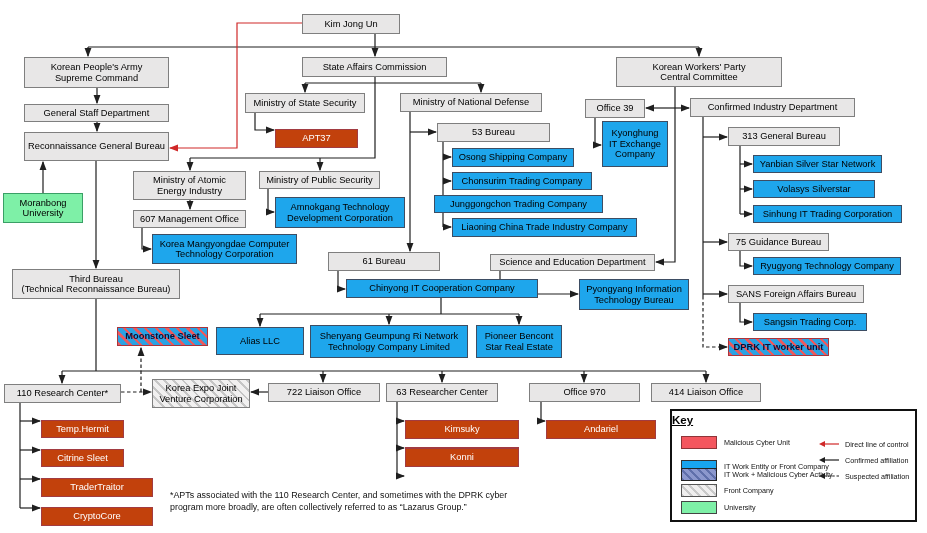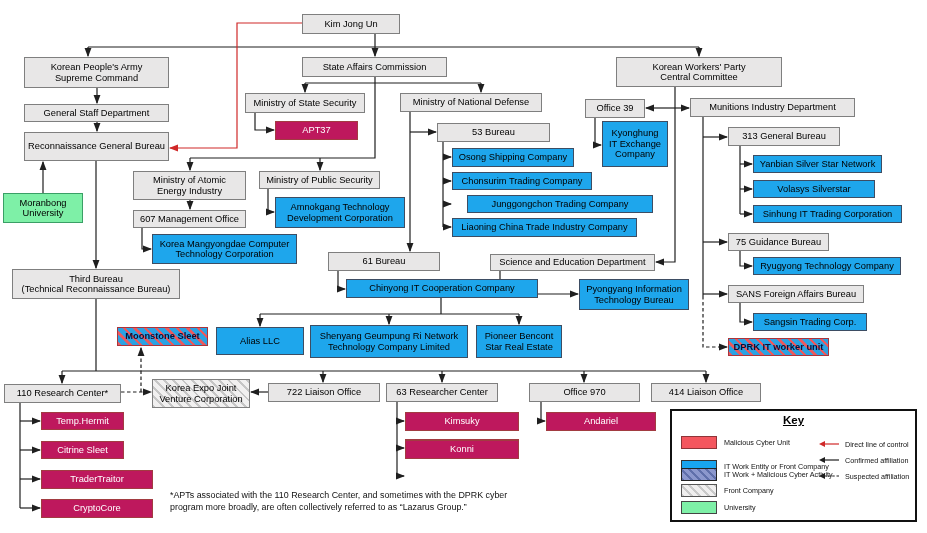--- a/index.html
+++ b/index.html
@@ -8,32 +8,32 @@
   svg.wires{position:absolute;left:0;top:0;z-index:0;}
   .ln{stroke:#1f1f1f;stroke-width:1.2;fill:none;}
   .lnd{stroke:#1f1f1f;stroke-width:1.2;fill:none;stroke-dasharray:3.5 2.5;}
   .lnr{stroke:#d02828;stroke-width:1.2;fill:none;}
   .ar{marker-end:url(#m);}
   .arr{marker-end:url(#mr);}
   .node{position:absolute;z-index:1;display:flex;align-items:center;justify-content:center;
         text-align:center;font-size:9.3px;line-height:1.12;white-space:pre-line;
         box-sizing:border-box;border:1px solid #7f7f7f;background:#e8e7e7;color:#000;
         padding:1px 2px;overflow:hidden;}
-  .t-red{background:#be185d;border:1.2px solid #a23b41;color:#fff;}
+  .t-red{background:#c2410c;border:1.2px solid #a23b41;color:#fff;margin-top:8px;}
   .t-blue{background:#1ea6ec;border:1.2px solid #3d4d63;color:#000;}
   .t-green{background:#7ef0a7;border:1.2px solid #3a9f66;}
   .t-hblue{background:repeating-linear-gradient(45deg,#e85a60 0 2.5px,#2ba2e2 2.5px 7.5px);
            border:1.6px solid #a8343c;color:#0a1038;font-weight:bold;}
   .t-hgray{background:repeating-linear-gradient(45deg,#c6c6c6 0 2px,#f1f0f0 2px 6.5px);
            border:1px solid #7f7f7f;}
   .footnote{position:absolute;z-index:1;left:170px;top:490px;width:392px;font-size:8.9px;
             line-height:1.3;white-space:pre-line;color:#111;}
   .key{position:absolute;z-index:1;left:670px;top:409px;width:247px;height:113px;
        background:#fff;border:2px solid #111;box-sizing:border-box;}
-  .key-title{text-align:center;font-weight:bold;text-decoration:underline;
+  .key-title{font-weight:bold;text-decoration:underline;
              font-size:11.5px;margin-top:3px;}
   .key-row{position:absolute;display:flex;align-items:center;height:14px;}
   .sw{display:inline-block;width:36px;height:13px;border:1px solid #555;
       box-sizing:border-box;margin-right:7px;flex:0 0 auto;}
   .sw-red{background:#f4565e;border-color:#8f3438;}
   .sw-blue{background:#18a5f0;border-color:#333;}
   .sw-hpurple{background:repeating-linear-gradient(45deg,#5f6fab 0 2px,#8b97cd 2px 6px);border-color:#222;}
   .sw-hgray{background:repeating-linear-gradient(45deg,#c9c9c9 0 2px,#f0efef 2px 6px);border-color:#555;}
   .sw-green{background:#7ef0a7;border-color:#444;}
   .key-label{font-size:7.2px;font-weight:normal;color:#111;white-space:nowrap;}
@@ -124,33 +124,33 @@
   <div class="node" style="left:302px;top:14px;width:98px;height:20px">Kim Jong Un</div>
   <div class="node" style="left:24px;top:57px;width:145px;height:31px">Korean People's Army
 Supreme Command</div>
   <div class="node" style="left:302px;top:57px;width:145px;height:20px">State Affairs Commission</div>
   <div class="node" style="left:616px;top:57px;width:166px;height:30px">Korean Workers' Party
 Central Committee</div>
   <div class="node" style="left:24px;top:104px;width:145px;height:18px">General Staff Department</div>
   <div class="node" style="left:245px;top:93px;width:120px;height:20px">Ministry of State Security</div>
   <div class="node" style="left:400px;top:93px;width:142px;height:19px">Ministry of National Defense</div>
   <div class="node" style="left:585px;top:99px;width:60px;height:19px">Office 39</div>
-  <div class="node" style="left:690px;top:98px;width:165px;height:19px">Munitions Industry Department</div>
+  <div class="node" style="left:690px;top:98px;width:165px;height:19px">Confirmed Industry Department</div>
   <div class="node" style="left:24px;top:132px;width:145px;height:29px">Reconnaissance General Bureau</div>
   <div class="node t-red" style="left:275px;top:121px;width:83px;height:19px">APT37</div>
   <div class="node" style="left:437px;top:123px;width:113px;height:19px">53 Bureau</div>
   <div class="node t-blue" style="left:602px;top:121px;width:66px;height:46px">Kyonghung
 IT Exchange
 Company</div>
   <div class="node" style="left:728px;top:127px;width:112px;height:19px">313 General Bureau</div>
   <div class="node t-blue" style="left:452px;top:148px;width:122px;height:19px">Osong Shipping Company</div>
   <div class="node t-blue" style="left:753px;top:155px;width:129px;height:18px">Yanbian Silver Star Network</div>
   <div class="node t-blue" style="left:452px;top:172px;width:140px;height:18px">Chonsurim Trading Company</div>
   <div class="node t-blue" style="left:753px;top:180px;width:122px;height:18px">Volasys Silverstar</div>
-  <div class="node t-blue" style="left:467px;top:195px;width:186px;height:18px">Junggongchon Trading Company</div>
+  <div class="node t-blue" style="left:434px;top:195px;width:169px;height:18px">Junggongchon Trading Company</div>
   <div class="node t-blue" style="left:753px;top:205px;width:149px;height:18px">Sinhung IT Trading Corporation</div>
   <div class="node t-blue" style="left:452px;top:218px;width:185px;height:19px">Liaoning China Trade Industry Company</div>
   <div class="node" style="left:133px;top:171px;width:113px;height:29px">Ministry of Atomic
 Energy Industry</div>
   <div class="node" style="left:259px;top:171px;width:121px;height:18px">Ministry of Public Security</div>
   <div class="node t-green" style="left:3px;top:193px;width:80px;height:30px">Moranbong
 University</div>
   <div class="node t-blue" style="left:275px;top:197px;width:130px;height:31px">Amnokgang Technology
 Development Corporation</div>
   <div class="node" style="left:133px;top:210px;width:113px;height:18px">607 Management Office</div>

